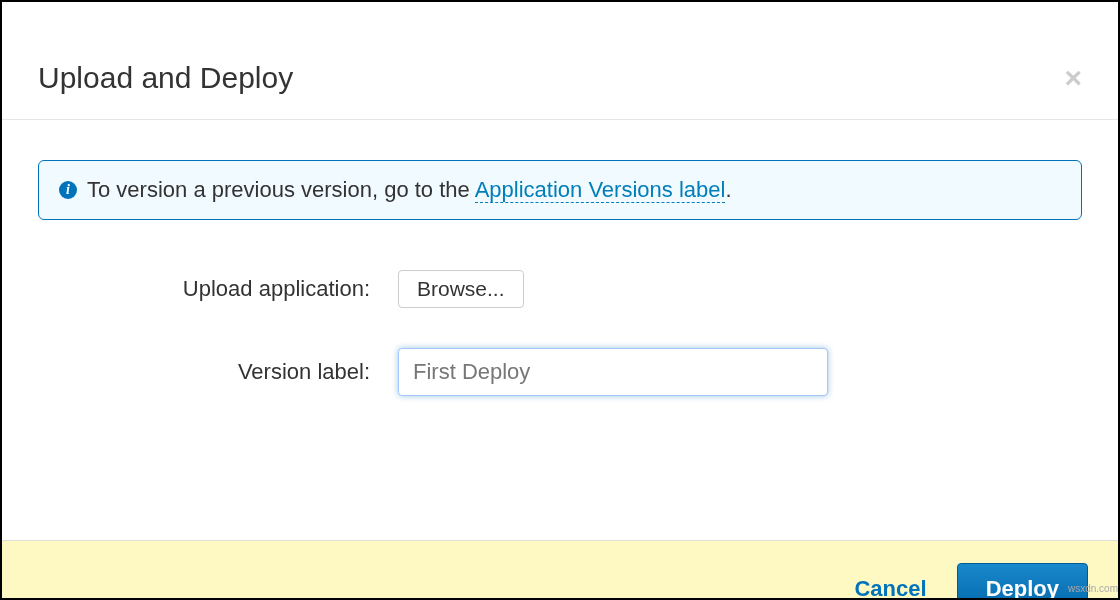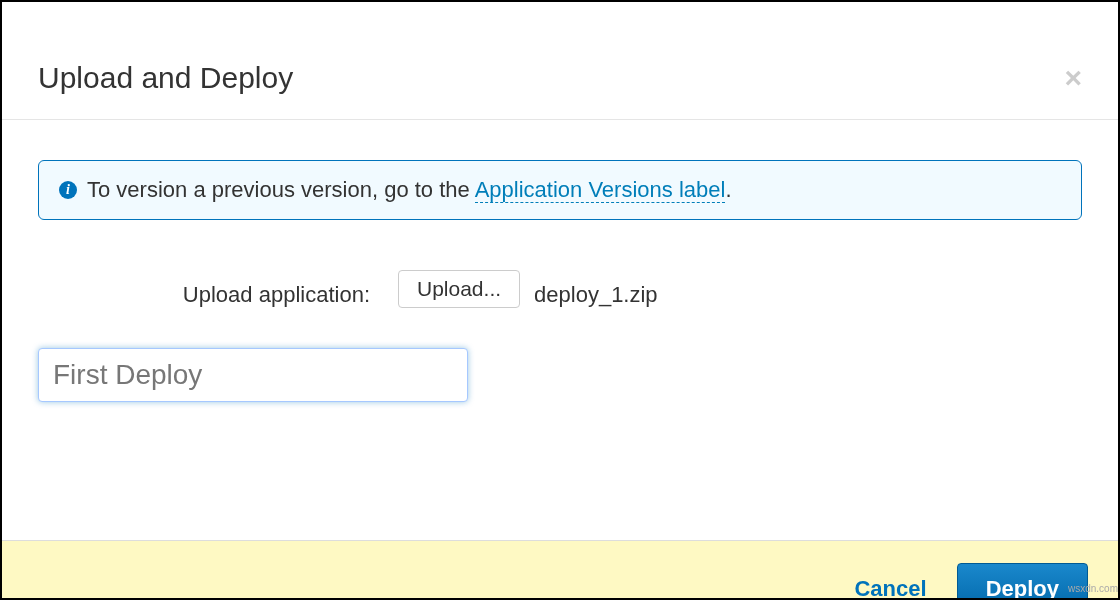--- a/index.html
+++ b/index.html
@@ -75,21 +75,21 @@
       font-size: 22px;
       color: #333;
     }
     .info-link {
       color: #007eb9;
       text-decoration: none;
       border-bottom: 1px dashed #007eb9;
     }
     .form-row {
       display: flex;
-      align-items: flex-end;
+      align-items: center;
       margin-bottom: 40px;
     }
     .form-label {
       width: 360px;
       text-align: right;
       font-size: 22px;
       color: #333;
       padding-right: 28px;
     }
     .browse-btn {
@@ -102,21 +102,21 @@
       cursor: pointer;
       margin-right: 14px;
     }
     .file-name {
       font-size: 22px;
       color: #333;
     }
     .text-input {
       width: 430px;
       padding: 10px 14px;
-      font-size: 28px;
+      font-size: 22px;
       color: #777;
       border: 1px solid #a6c8ff;
       border-radius: 4px;
       outline: none;
       box-shadow: 0 0 6px rgba(0, 115, 187, 0.4);
     }
     .modal-footer {
       border-top: 1px solid #ddd;
       background: #fef9c3;
       padding: 22px 30px;
@@ -164,25 +164,25 @@
 
     <div class="info-alert">
       <span class="info-icon">i</span>
       <span class="info-text">
         <span>To version a previous version, go to the </span><a href="#" class="info-link">Application Versions label</a><span>.</span>
       </span>
     </div>
 
     <div class="form-row">
       <div class="form-label">Upload application:</div>
-      <button class="browse-btn">Upload...</button>
-      <span class="file-name">deploy_1.zip</span>
+      <button class="browse-btn">Browse...</button>
     </div>
 
     <div class="form-row">
+      <div class="form-label">Version label:</div>
       <input type="text" class="text-input" value="First Deploy" style="">
     </div>
 
   </div>
 
   <div class="modal-footer">
     <span class="cancel-link">Cancel</span>
     <button class="deploy-btn">Deploy</button>
   </div>
 

